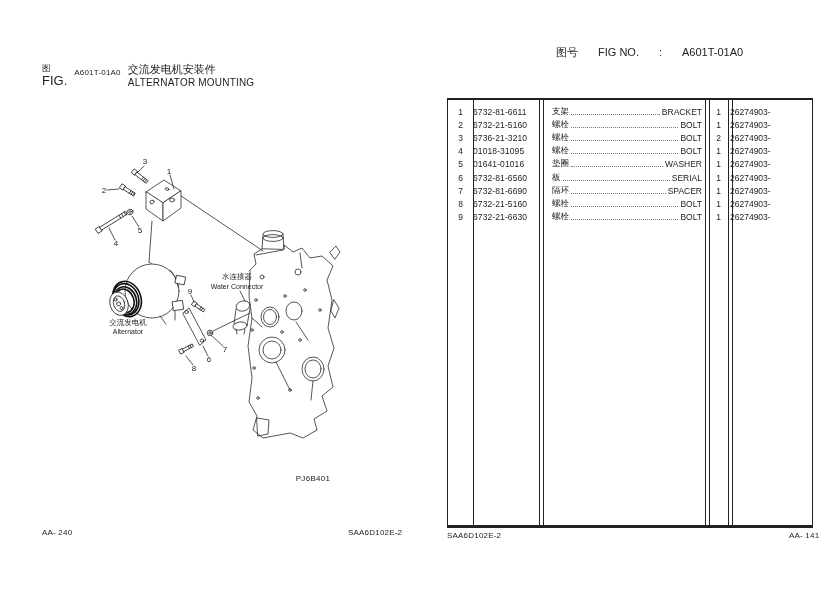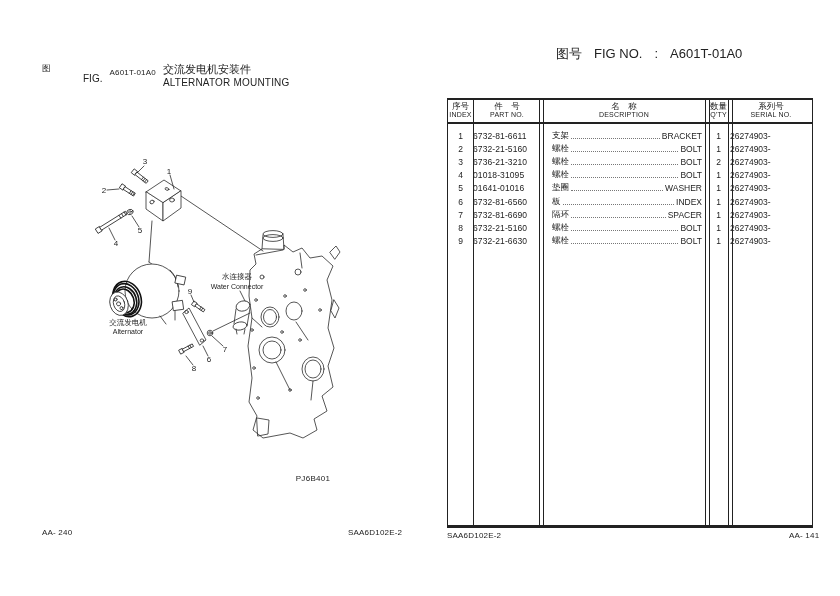--- a/index.html
+++ b/index.html
@@ -4,26 +4,26 @@
 <style>
   html,body{margin:0;padding:0;background:#fff;}
   .page{
     position:relative;width:840px;height:596px;background:#ffffff;
     font-family:"Liberation Sans","DejaVu Sans",sans-serif;color:#222;
     overflow:hidden;
   }
   
   .lh{position:absolute;left:42px;top:63px;display:flex;gap:7px;align-items:flex-start;}
   .lh .c1 .zh{font-size:8.5px;line-height:1.2;}
-  .lh .c1 .en{font-size:10px;line-height:1.2;margin-left:41px;}
+  .lh .c1 .en{font-size:13px;line-height:1.2;}
   .lh .figno{font-size:8px;padding-top:5px;letter-spacing:.2px;}
   .lh .c3 .zh{font-size:11px;line-height:1.25;}
   .lh .c3 .en{font-size:10px;line-height:1.25;letter-spacing:.2px;}
   
-  .rh{position:absolute;left:556px;top:45px;display:flex;gap:12px;font-size:13px;align-items:baseline;}
+  .rh{position:absolute;left:556px;top:45px;display:flex;gap:20px;font-size:11px;align-items:baseline;}
   
   .ptable{
     position:absolute;left:447px;top:98px;width:366px;height:430px;box-sizing:border-box;
     border-top:2px solid #222;border-bottom:3px solid #222;
     border-left:1px solid #222;border-right:1px solid #222;
     display:flex;flex-direction:column;font-size:8.5px;
   }
   .vline{position:absolute;top:0;bottom:0;}
   .vsingle{width:1px;background:#222;}
   .vdouble{width:3px;border-left:1px solid #222;border-right:1px solid #222;}
@@ -249,42 +249,20 @@
     </g>
   </svg>
 
   <div class="ptable">
 
     <div class="vline vsingle" style="left:25px"></div>
     <div class="vline vdouble" style="left:91px"></div>
     <div class="vline vdouble" style="left:257px"></div>
     <div class="vline vdouble" style="left:280px"></div>
 
-    <div class="thead">
-      <div class="th">
-        <div class="zh">序号</div>
-        <div class="en">INDEX</div>
-      </div>
-      <div class="th">
-        <div class="zh">件　号</div>
-        <div class="en">PART NO.</div>
-      </div>
-      <div class="th">
-        <div class="zh">名　称</div>
-        <div class="en">DESCRIPTION</div>
-      </div>
-      <div class="th">
-        <div class="zh">数量</div>
-        <div class="en">Q'TY</div>
-      </div>
-      <div class="th">
-        <div class="zh">系列号</div>
-        <div class="en">SERIAL NO.</div>
-      </div>
-    </div>
 
     <div class="tbody">
       <div class="trow">
         <div class="td-index">1</div>
         <div class="td-part">6732-81-6611</div>
         <div class="td-desc">
             <span>支架</span>
             <span class="dots"></span>
             <span>BRACKET</span>
           </div>
@@ -334,21 +312,21 @@
           </div>
         <div class="td-qty">1</div>
         <div class="td-serial">26274903-</div>
       </div>
       <div class="trow">
         <div class="td-index">6</div>
         <div class="td-part">6732-81-6560</div>
         <div class="td-desc">
             <span>板</span>
             <span class="dots"></span>
-            <span>INDEX</span>
+            <span>SERIAL</span>
           </div>
         <div class="td-qty">1</div>
         <div class="td-serial">26274903-</div>
       </div>
       <div class="trow">
         <div class="td-index">7</div>
         <div class="td-part">6732-81-6690</div>
         <div class="td-desc">
             <span>隔环</span>
             <span class="dots"></span>

